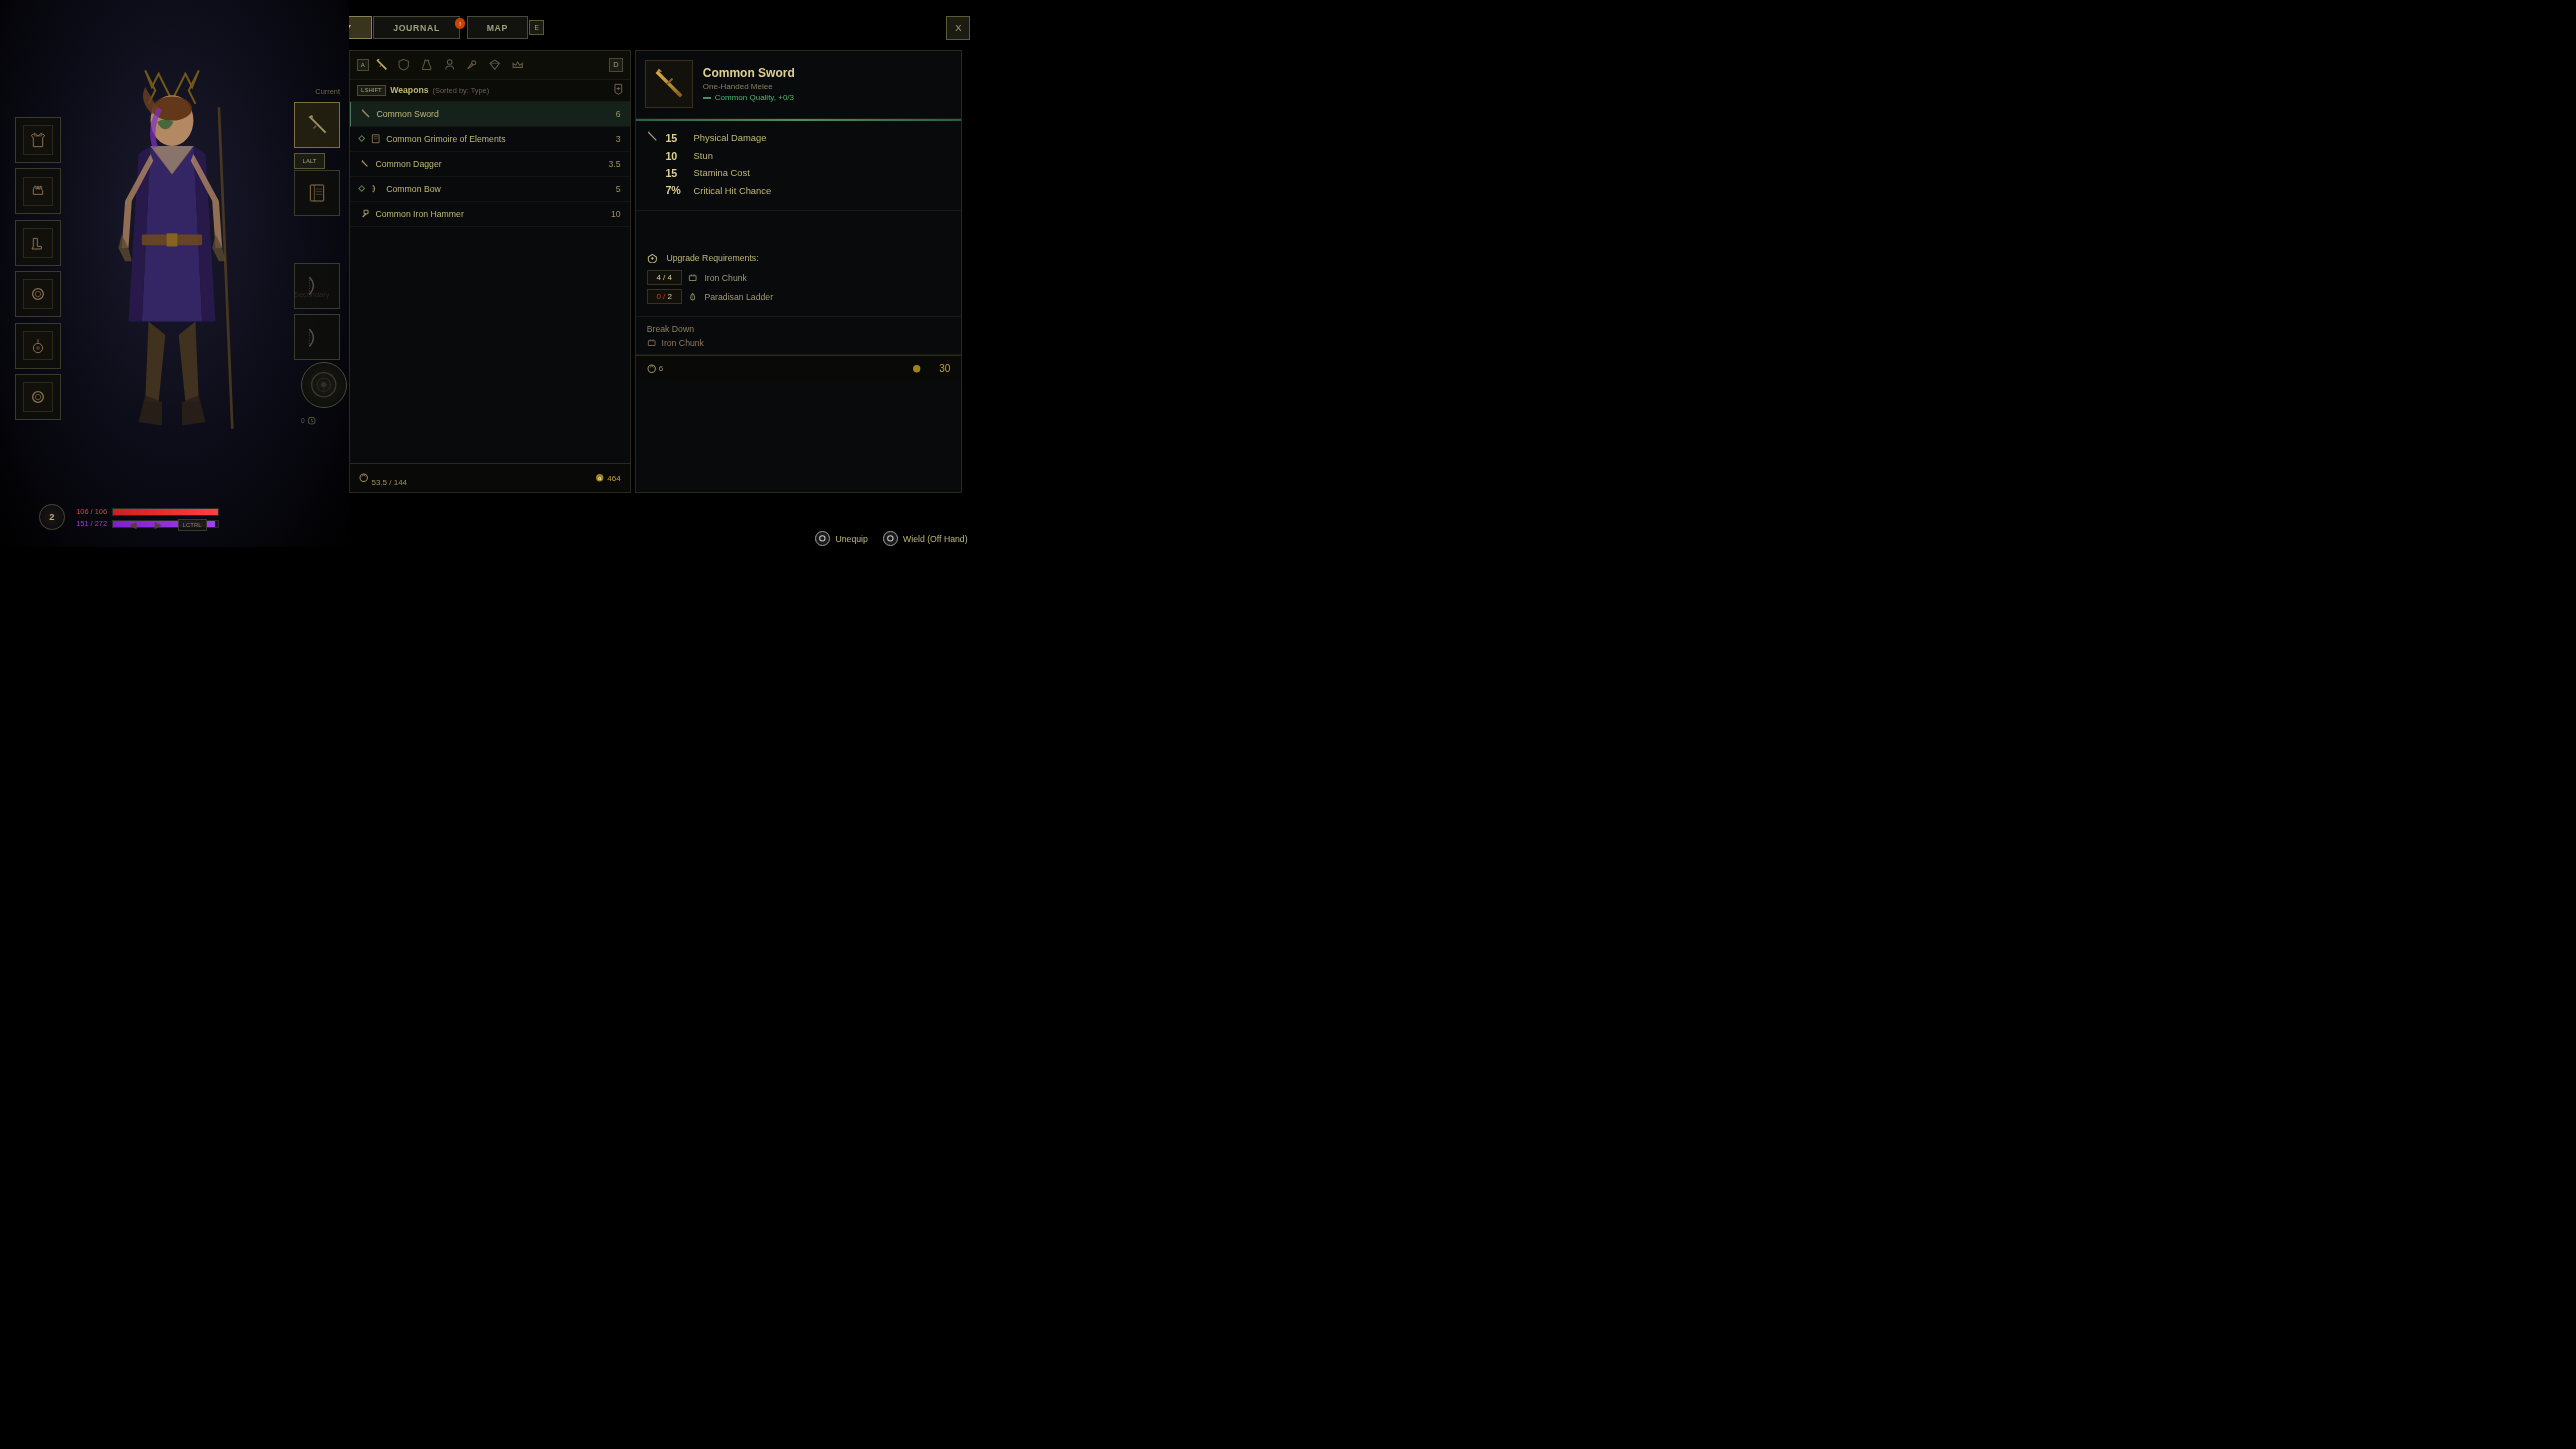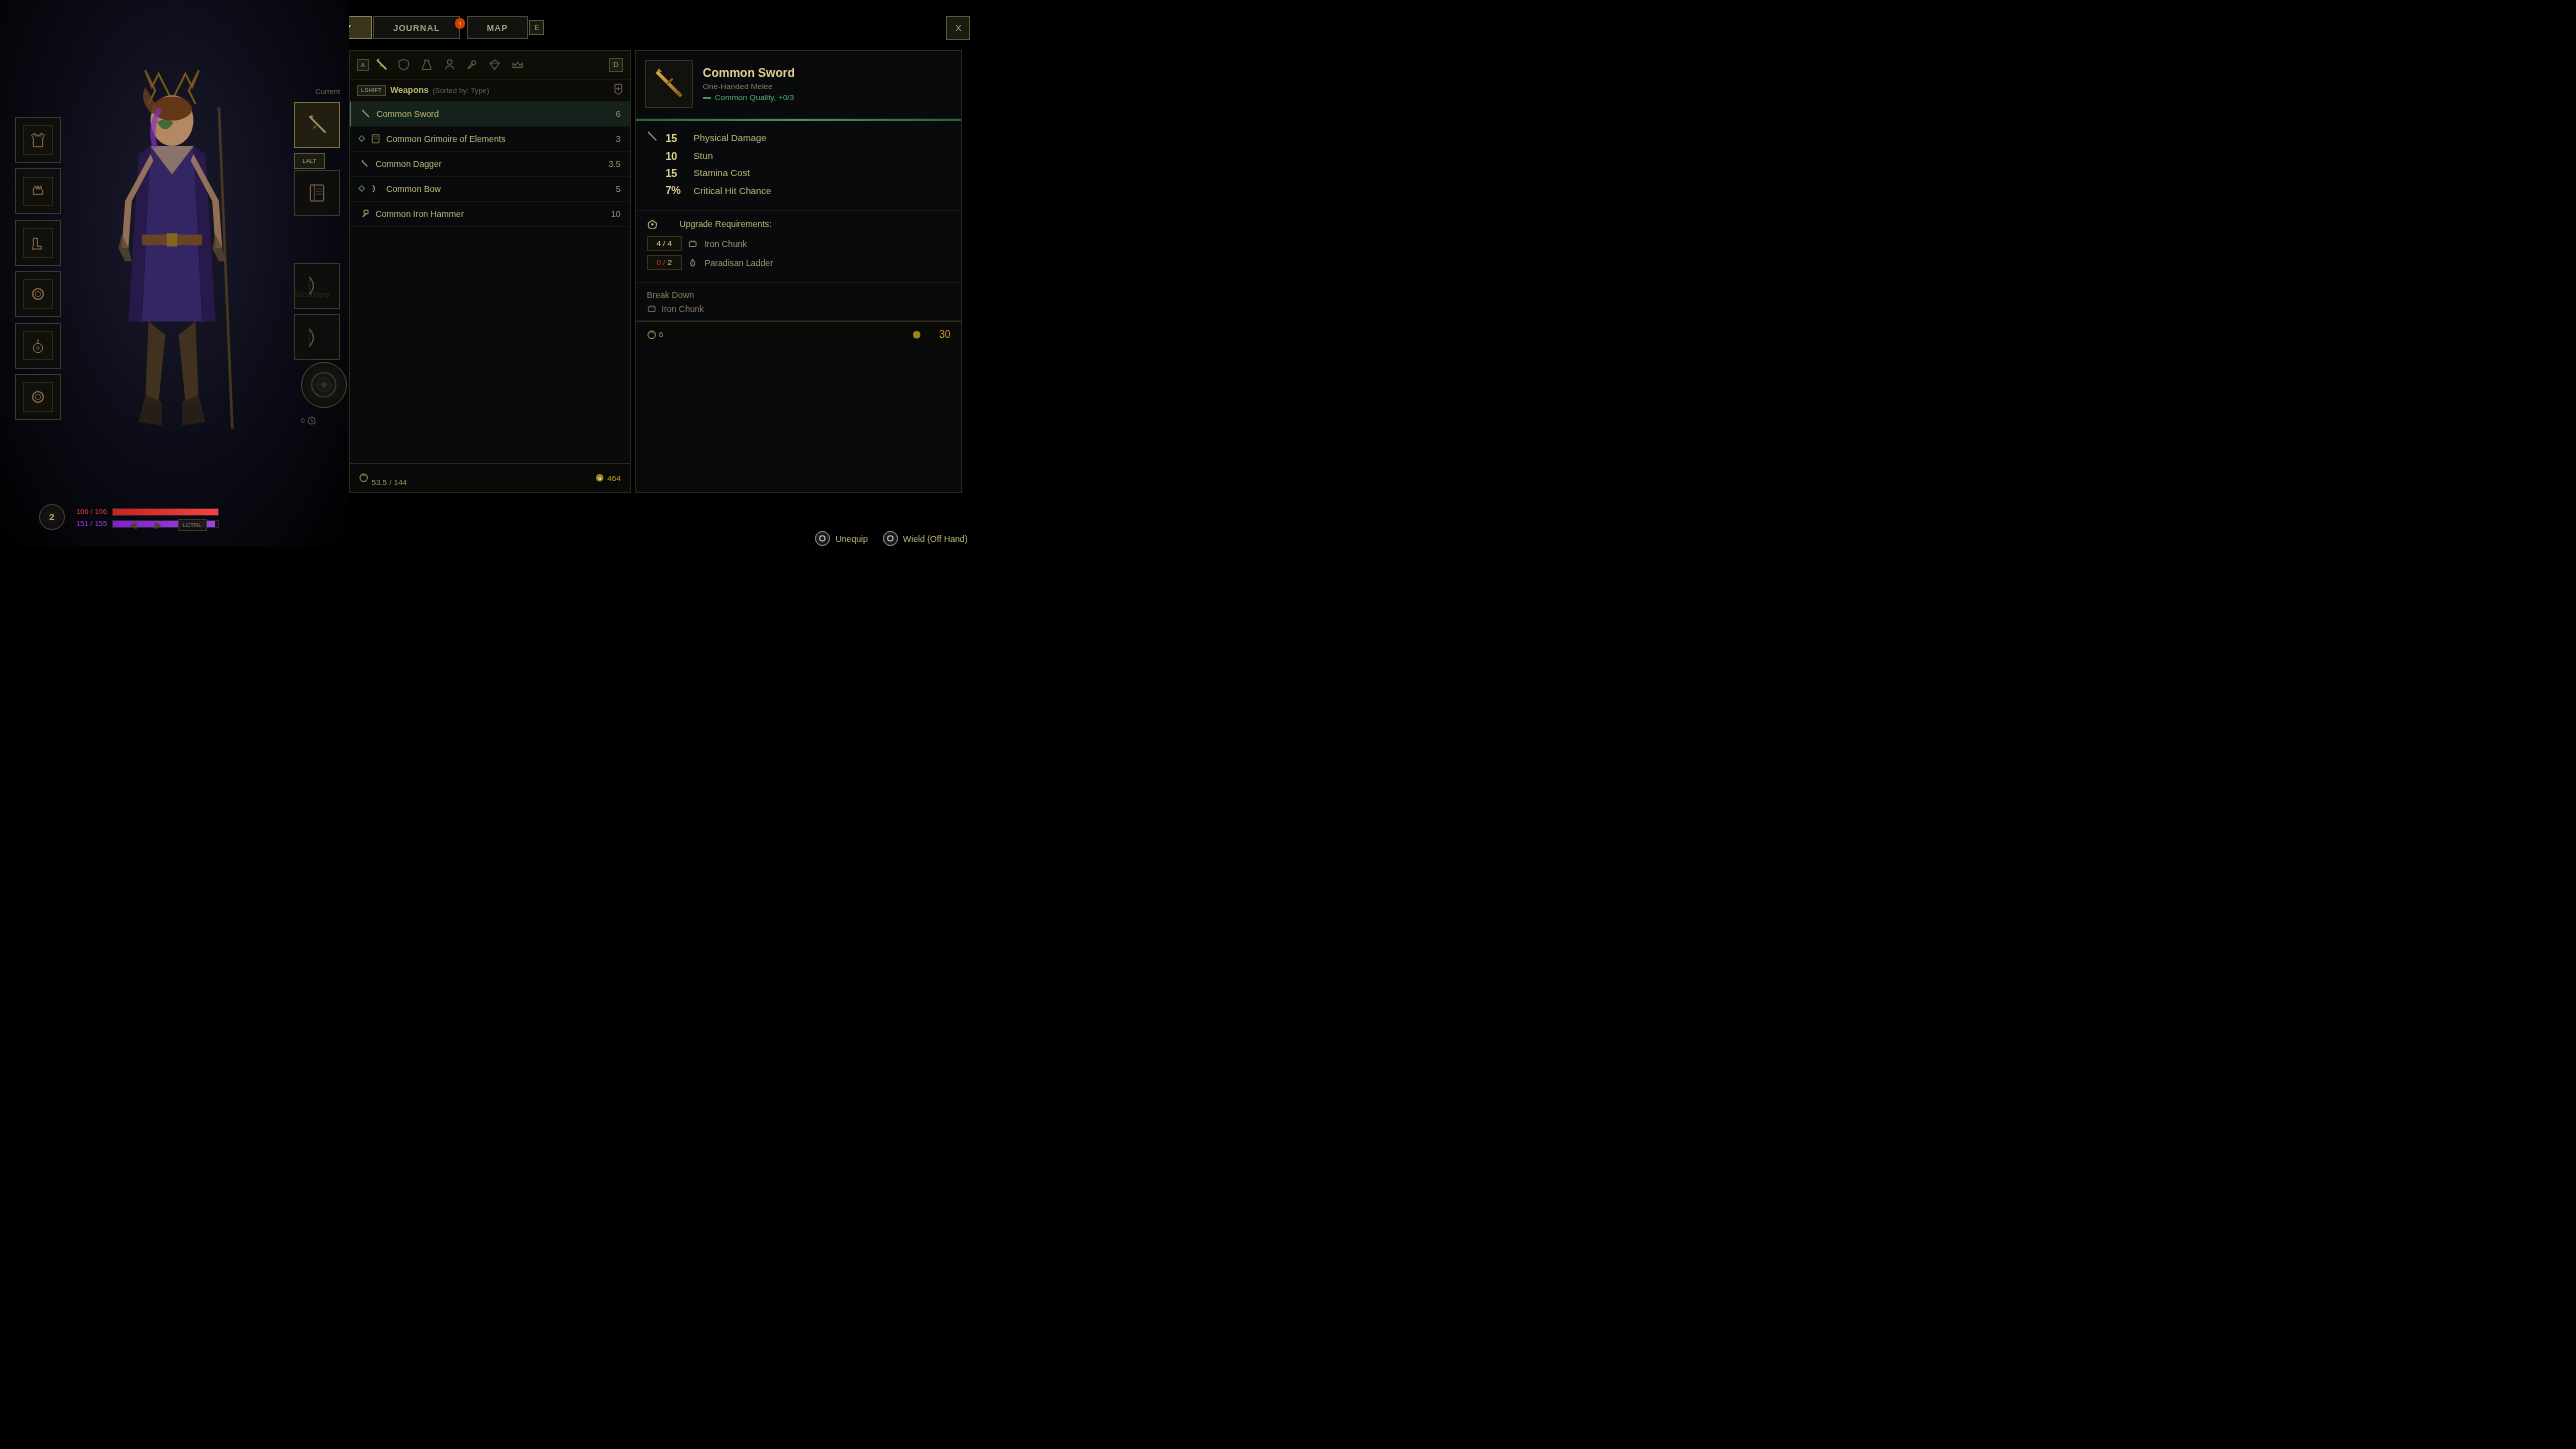--- a/index.html
+++ b/index.html
@@ -444,24 +444,25 @@
 
     
     .upgrade-section {
       padding: 8px 10.7px;
       border-bottom: 0.7px solid #1a1a12;
     }
 
     .upgrade-title {
       display: flex;
       align-items: flex-end;
-      gap: 22px;
+      gap: 9px;
       color: #c0b878;
       font-size: 8.7px;
       margin-bottom: 6.7px;
+      margin-top: 34px;
     }
 
     .upgrade-row {
       display: flex;
       align-items: center;
       gap: 6.7px;
       margin-bottom: 4px;
     }
 
     .upgrade-count {
@@ -1115,21 +1116,21 @@
 <div class="level-circle">2</div>
 
 <div class="character-bars">
   <div class="bar-container">
     <span class="bar-label" style="color:#e04040;">106 / 106</span>
     <div class="bar-outer">
       <div class="bar-inner-hp" style="width: 100%;"></div>
     </div>
   </div>
   <div class="bar-container">
-    <span class="bar-label" style="color:#a040e0;">151 / 155</span>
+    <span class="bar-label" style="color:#a040e0;">151 / 272</span>
     <div class="bar-outer">
       <div class="bar-inner-mp" style="width: 97%;"></div>
     </div>
   </div>
 </div>
 
 <div class="nav-arrows">
   <span>◄</span>
   <span>►</span>
   <div class="lctrl-badge">LCTRL</div>

